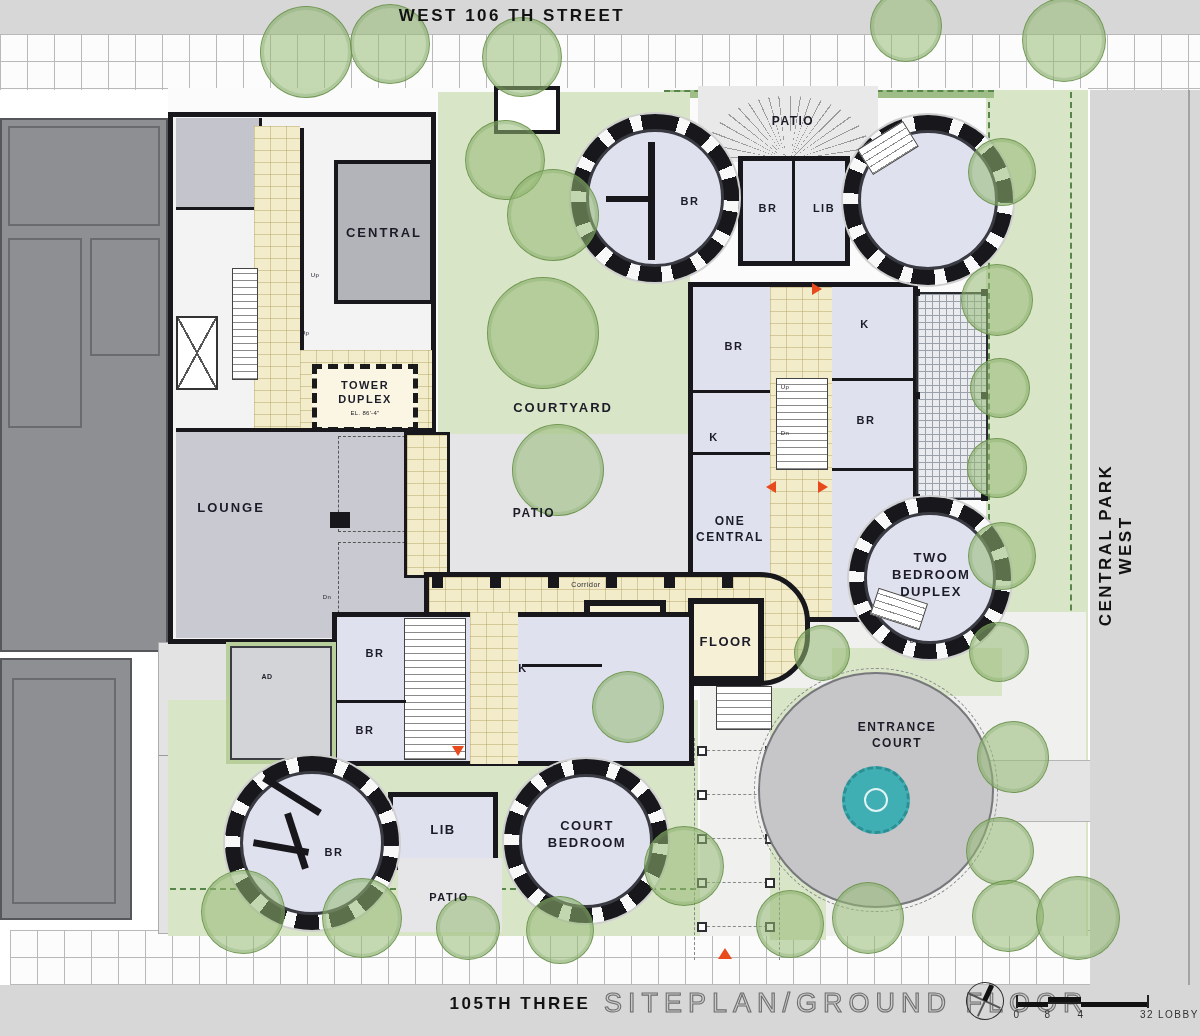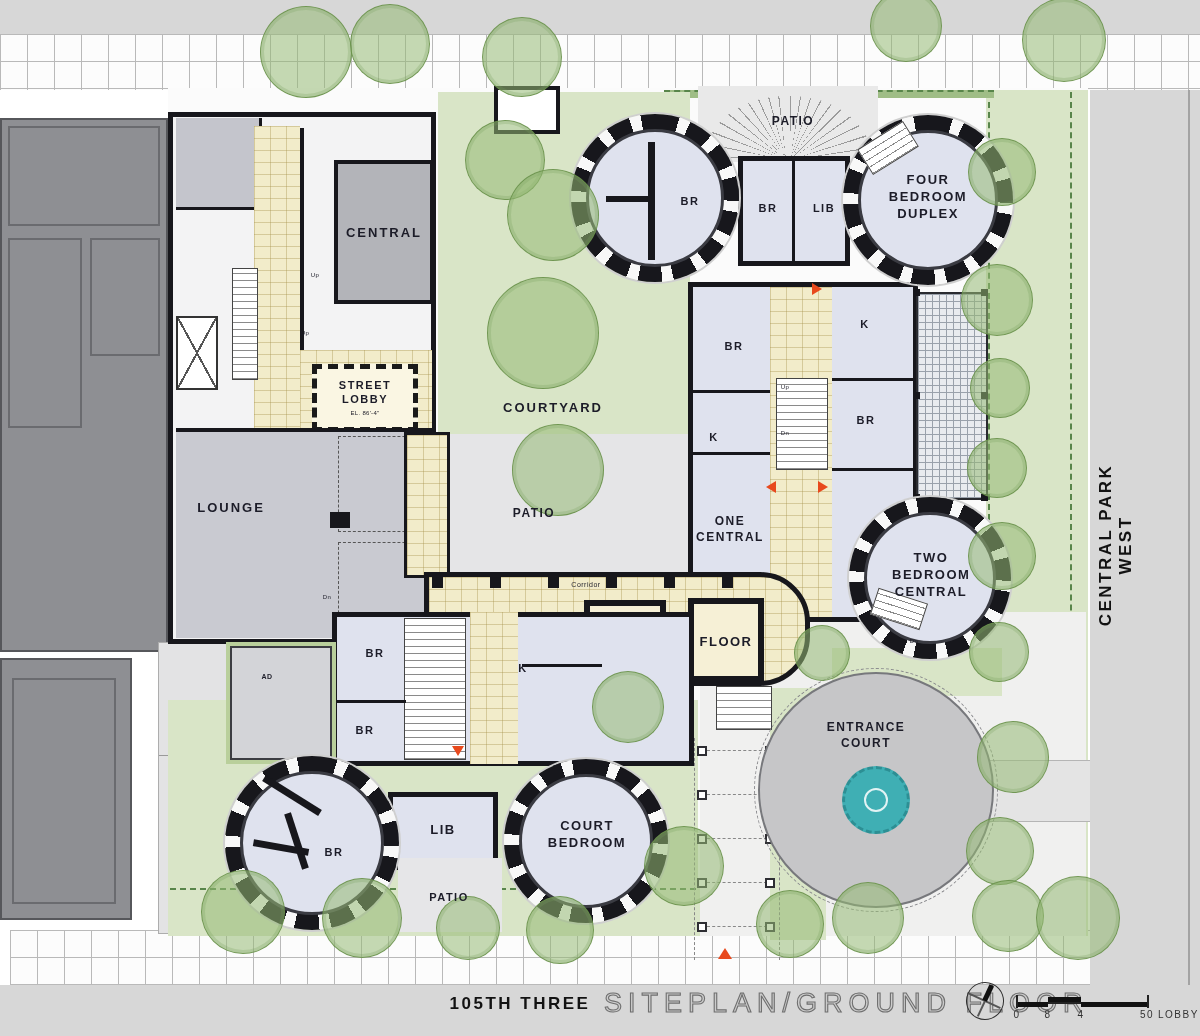--- a/index.html
+++ b/index.html
@@ -245,68 +245,68 @@
   <div class="tri-r" style="left:812px;top:283px;"></div>
   <div class="tri-l" style="left:766px;top:481px;"></div>
   <div class="tri-r" style="left:818px;top:481px;"></div>
   <div class="tri-d" style="left:452px;top:746px;"></div>
   <div class="tri-u" style="left:718px;top:948px;"></div>
 
   <div class="lbl s12" style="left:763px;top:114px;width:60px;">PATIO</div>
   <div class="lbl s11" style="left:673px;top:194px;width:34px;">BR</div>
   <div class="lbl s11" style="left:752px;top:201px;width:32px;">BR</div>
   <div class="lbl s11" style="left:806px;top:201px;width:36px;">LIB</div>
-  <div class="lbl s13" style="left:873px;top:172px;width:110px;">FOUR BEDROOM DUPLEX</div>
   <div class="lbl s13" style="left:344px;top:225px;width:80px;letter-spacing:2px;">CENTRAL</div>
-  <div class="lbl s11" style="left:334px;top:378px;width:62px;">STREET LOBBY</div>
+  <div class="lbl s11" style="left:334px;top:378px;width:62px;">TOWER DUPLEX</div>
   <div class="lbl s6" style="left:334px;top:410px;width:62px;">EL. 86'-4"</div>
   <div class="lbl s13" style="left:186px;top:500px;width:90px;letter-spacing:2px;">LOUNGE</div>
-  <div class="lbl s13" style="left:493px;top:400px;width:120px;letter-spacing:2px;">COURTYARD</div>
+  <div class="lbl s13" style="left:493px;top:400px;width:120px;letter-spacing:2px;text-align:right;">COURTYARD</div>
   <div class="lbl s12" style="left:504px;top:506px;width:60px;">PATIO</div>
   <div class="lbl s11" style="left:718px;top:339px;width:32px;">BR</div>
   <div class="lbl s11" style="left:856px;top:317px;width:18px;">K</div>
   <div class="lbl s11" style="left:849px;top:413px;width:34px;">BR</div>
   <div class="lbl s11" style="left:705px;top:430px;width:18px;">K</div>
   <div class="lbl s12" style="left:690px;top:514px;width:80px;">ONE CENTRAL</div>
-  <div class="lbl s13" style="left:892px;top:550px;width:78px;">TWO BEDROOM CENTRAL</div>
+  <div class="lbl s13" style="left:892px;top:550px;width:78px;">TWO BEDROOM DUPLEX</div>
   <div class="lbl s7" style="left:560px;top:580px;width:52px;font-weight:400;">Corridor</div>
   <div class="lbl s13" style="left:692px;top:634px;width:68px;">FLOOR</div>
   <div class="lbl s11" style="left:358px;top:646px;width:34px;">BR</div>
   <div class="lbl s11" style="left:348px;top:723px;width:34px;">BR</div>
   <div class="lbl s11" style="left:514px;top:661px;width:18px;">K</div>
   <div class="lbl s13" style="left:412px;top:822px;width:62px;">LIB</div>
   <div class="lbl s11" style="left:318px;top:845px;width:32px;">BR</div>
   <div class="lbl s13" style="left:541px;top:818px;width:92px;">COURT BEDROOM</div>
   <div class="lbl s11" style="left:420px;top:890px;width:58px;">PATIO</div>
-  <div class="lbl s12" style="left:818px;top:720px;width:96px;">ENTRANCE COURT</div>
+  <div class="lbl s12" style="left:849px;top:720px;width:96px;">ENTRANCE COURT</div>
   <div class="lbl s7" style="left:256px;top:672px;width:22px;">AD</div>
   <div class="lbl s6" style="left:306px;top:272px;width:18px;">Up</div>
   <div class="lbl s6" style="left:296px;top:330px;width:18px;">Up</div>
   <div class="lbl s6" style="left:318px;top:594px;width:18px;">Dn</div>
   <div class="lbl s6" style="left:776px;top:384px;width:18px;">Up</div>
   <div class="lbl s6" style="left:776px;top:430px;width:18px;">Dn</div>
   <div class="lbl s6" style="left:905px;top:638px;width:18px;">Dn</div>
 
+  <div class="street-lbl" style="left:372px;top:6px;width:280px;">WEST 106 TH STREET</div>
   <div class="street-lbl" style="left:996px;top:533px;width:224px;height:24px;transform:rotate(-90deg);">CENTRAL PARK WEST</div>
   <div class="street-lbl" style="left:430px;top:994px;width:180px;">105TH THREE</div>
   <div class="outline-title" style="left:604px;top:988px;">SITEPLAN/GROUND FLOOR</div>
 
   <div class="abs" style="left:966px;top:982px;width:38px;height:38px;border:1.5px solid #2e2e2e;border-radius:50%;box-sizing:border-box;transform:rotate(25deg);">
     <div class="abs" style="left:17px;top:0;width:1.5px;height:35px;background:#555;"></div>
     <div class="abs" style="left:0;top:17px;width:35px;height:1.5px;background:#555;"></div>
     <div class="abs" style="left:15px;top:1px;width:5px;height:17px;background:#111;"></div>
   </div>
 
   <div class="abs" style="left:1016px;top:990px;width:180px;height:28px;">
     <div class="abs" style="left:0;top:12px;width:132px;height:2px;background:#222;"></div>
     <div class="abs" style="left:0;top:12px;width:32px;height:5px;background:#111;"></div>
     <div class="abs" style="left:32px;top:7px;width:33px;height:5px;background:#111;"></div>
     <div class="abs" style="left:65px;top:12px;width:67px;height:5px;background:#111;"></div>
     <div class="abs" style="left:0;top:5px;width:1.5px;height:13px;background:#222;"></div>
     <div class="abs" style="left:131px;top:5px;width:1.5px;height:13px;background:#222;"></div>
     <div class="lbl" style="left:-4px;top:18px;width:10px;font-size:10px;font-weight:400;color:#333;">0</div>
     <div class="lbl" style="left:27px;top:18px;width:10px;font-size:10px;font-weight:400;color:#333;">8</div>
     <div class="lbl" style="left:58px;top:18px;width:14px;font-size:10px;font-weight:400;color:#333;">4</div>
-    <div class="lbl" style="left:124px;top:18px;width:14px;font-size:10px;font-weight:400;color:#333;">50</div>
+    <div class="lbl" style="left:124px;top:18px;width:14px;font-size:10px;font-weight:400;color:#333;">32</div>
     <div class="lbl" style="left:142px;top:18px;width:34px;font-size:10px;font-weight:400;color:#333;text-align:left;">LOBBY</div>
   </div>
 
 </div>
 
 </body></html>

